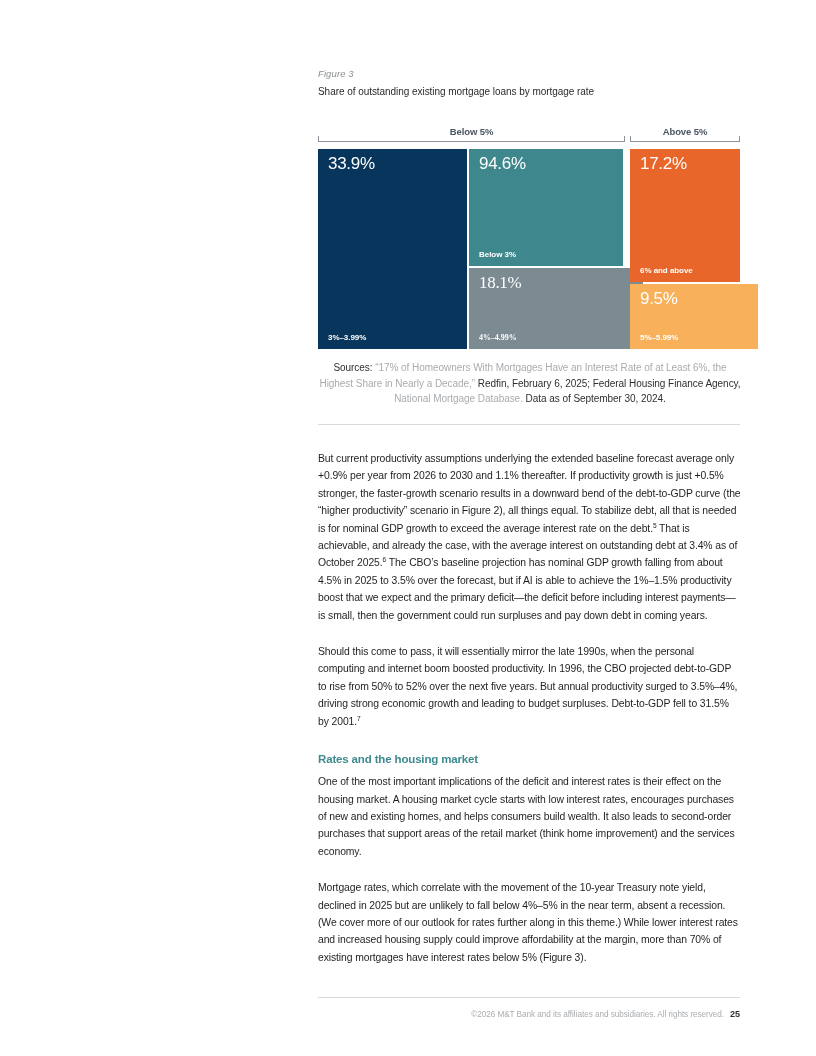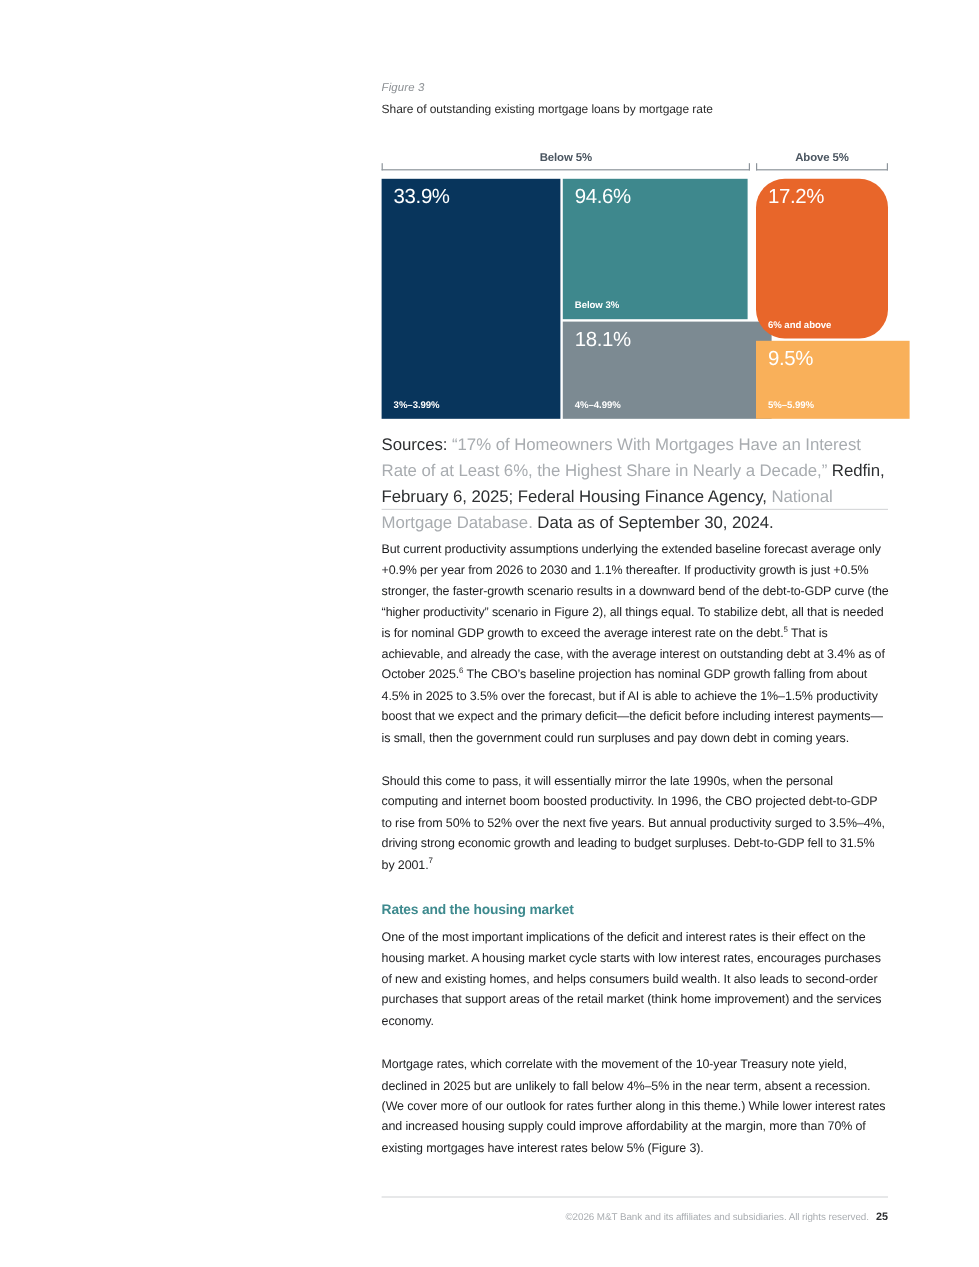--- a/index.html
+++ b/index.html
@@ -121,25 +121,26 @@
     bottom: 7px;
     font-size: 8px;
     font-weight: bold;
     color: #ffffff;
     letter-spacing: -0.05px;
   }
 
   
   .sources {
     margin-top: 11px;
-    font-size: 14px;
+    font-size: 10px;
     line-height: 1.55;
     color: #a8acb0;
     width: 424px;
     letter-spacing: -0.05px;
+    text-align: center;
   }
   .sources .dark { color: #2d2f31; }
 
   
   .divider {
     position: absolute;
     left: 318px;
     top: 424px;
     width: 422px;
     height: 1px;
@@ -231,26 +232,26 @@
       <div class="seg" style="left:0px; top:0px; width:149px; height:200px; background:#08355C;">
         <span class="seg-value">33.9%</span>
         <span class="seg-name">3%–3.99%</span>
       </div>
 
       <div class="seg" style="left:151px; top:0px; width:154px; height:117px; background:#3E888D;">
         <span class="seg-value">94.6%</span>
         <span class="seg-name">Below 3%</span>
       </div>
 
-      <div class="seg" style="left:151px; top:119px; width:174px; height:81px; background:#7C8A92;">
+      <div class="seg" style="left:151px; top:119px; width:174px; height:81px; background:#7C8A92;font-family:Liberation Serif, serif;">
         <span class="seg-value">18.1%</span>
         <span class="seg-name">4%–4.99%</span>
       </div>
 
-      <div class="seg" style="left:312px; top:0px; width:110px; height:133px; background:#E8662A;border-radius:24px;">
+      <div class="seg" style="left:312px; top:0px; width:110px; height:133px; background:#E8662A;">
         <span class="seg-value">17.2%</span>
         <span class="seg-name">6% and above</span>
       </div>
 
       <div class="seg" style="left:312px; top:135px; width:128px; height:65px; background:#F9B05A;">
         <span class="seg-value">9.5%</span>
         <span class="seg-name">5%–5.99%</span>
       </div>
 
     </div>

